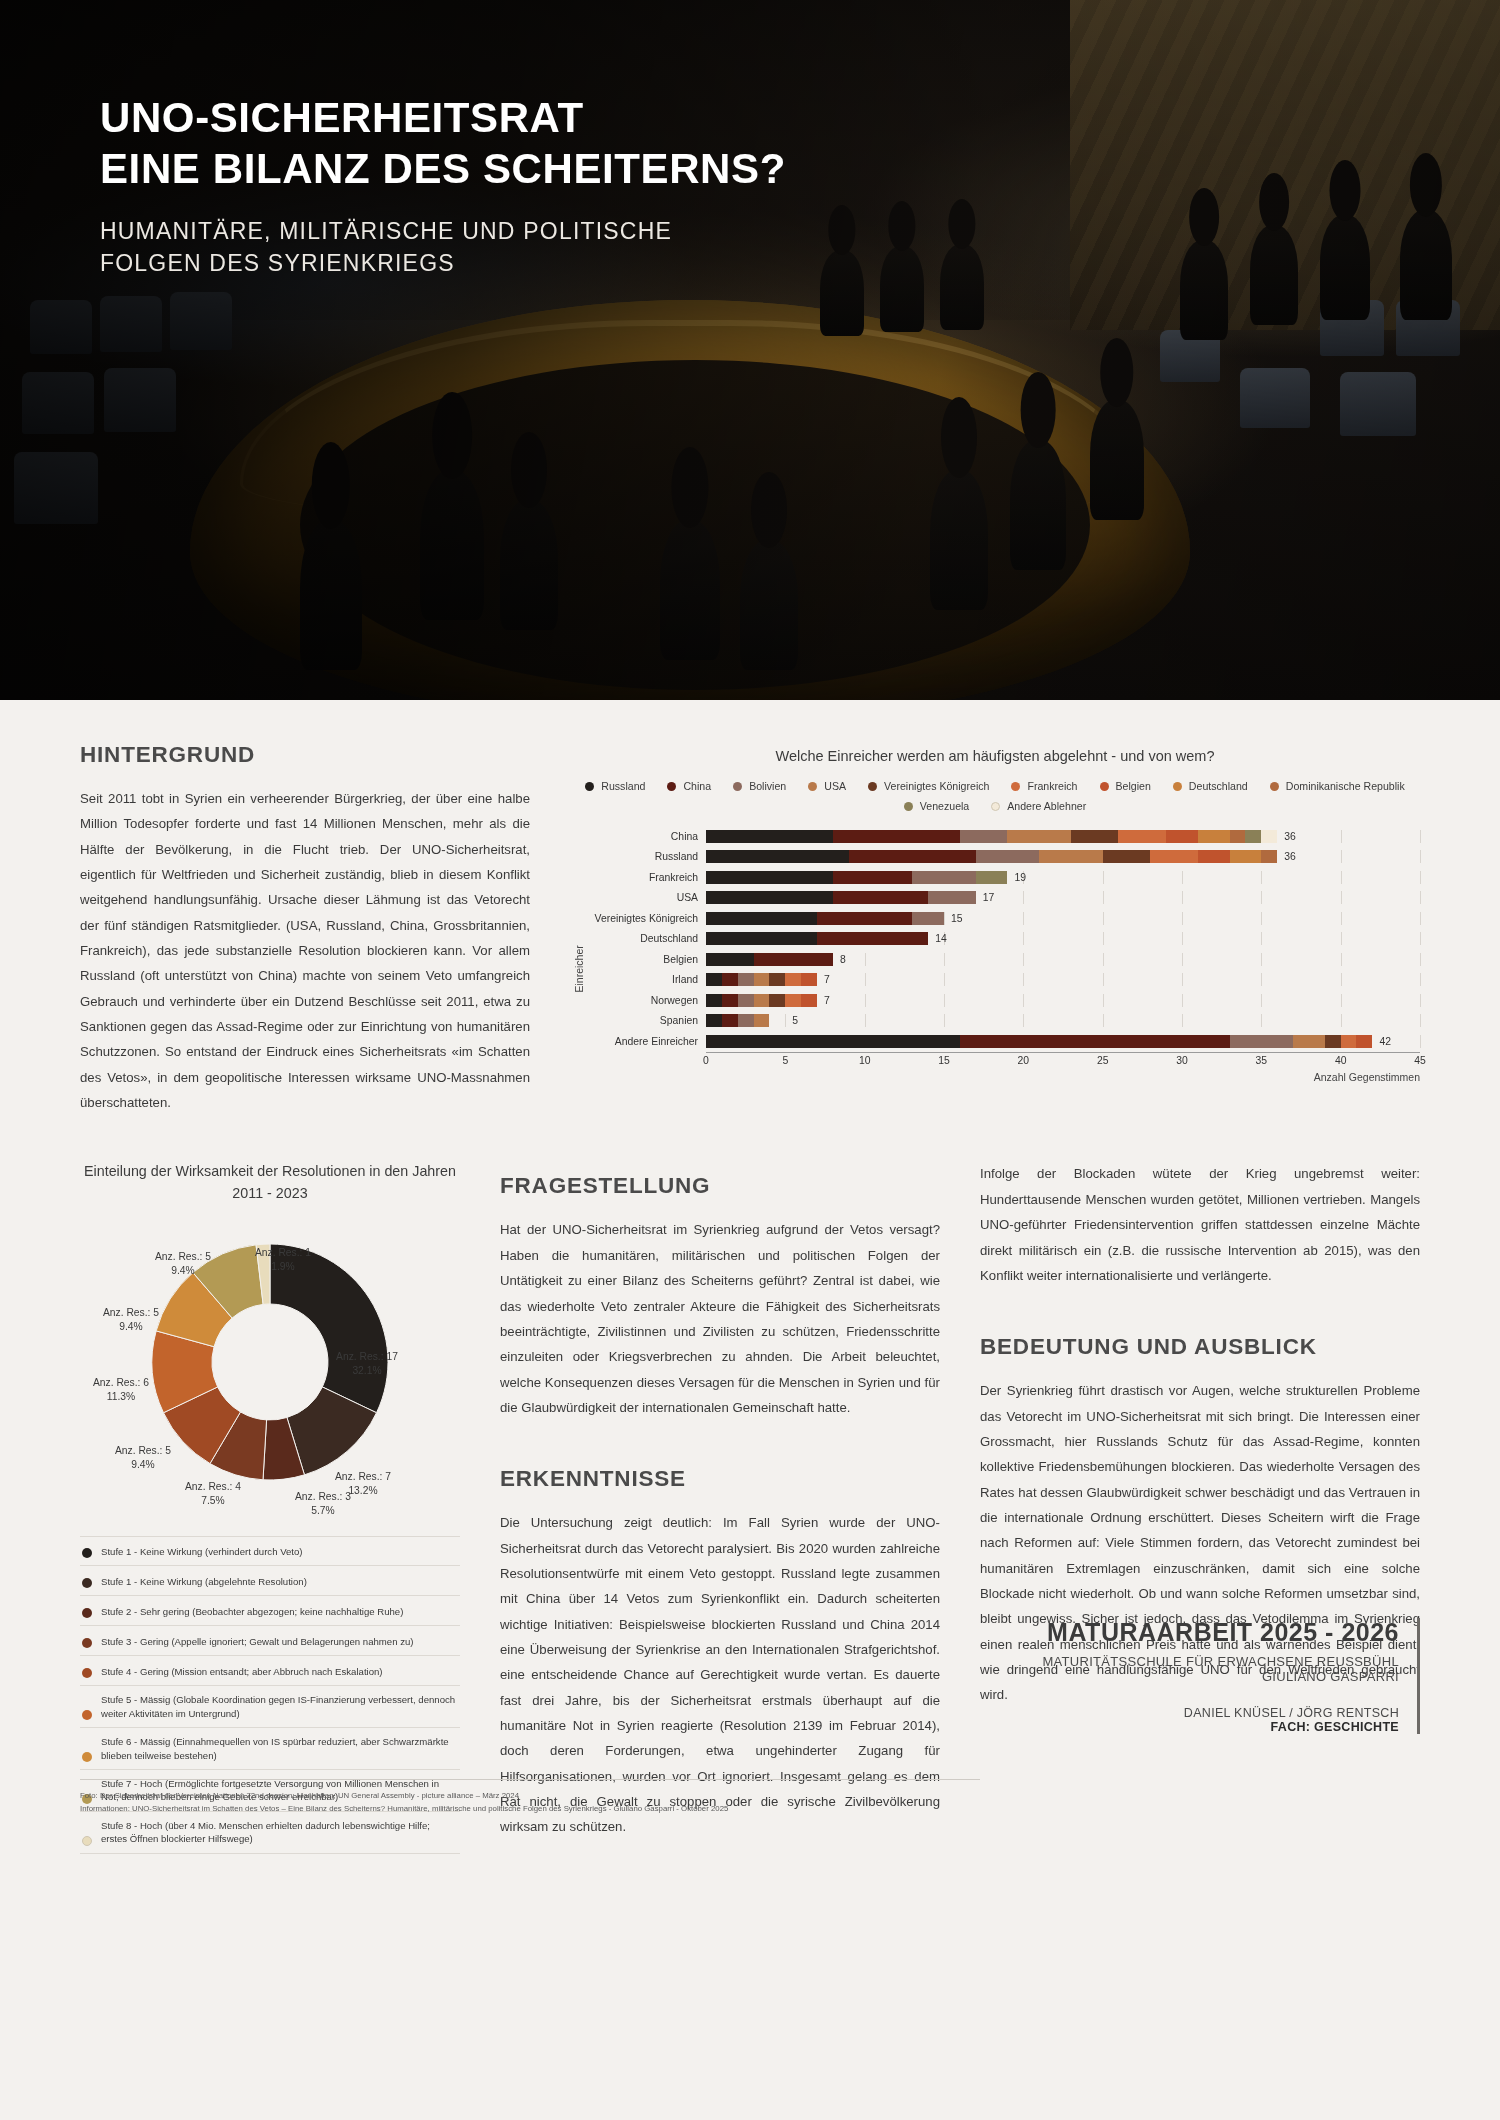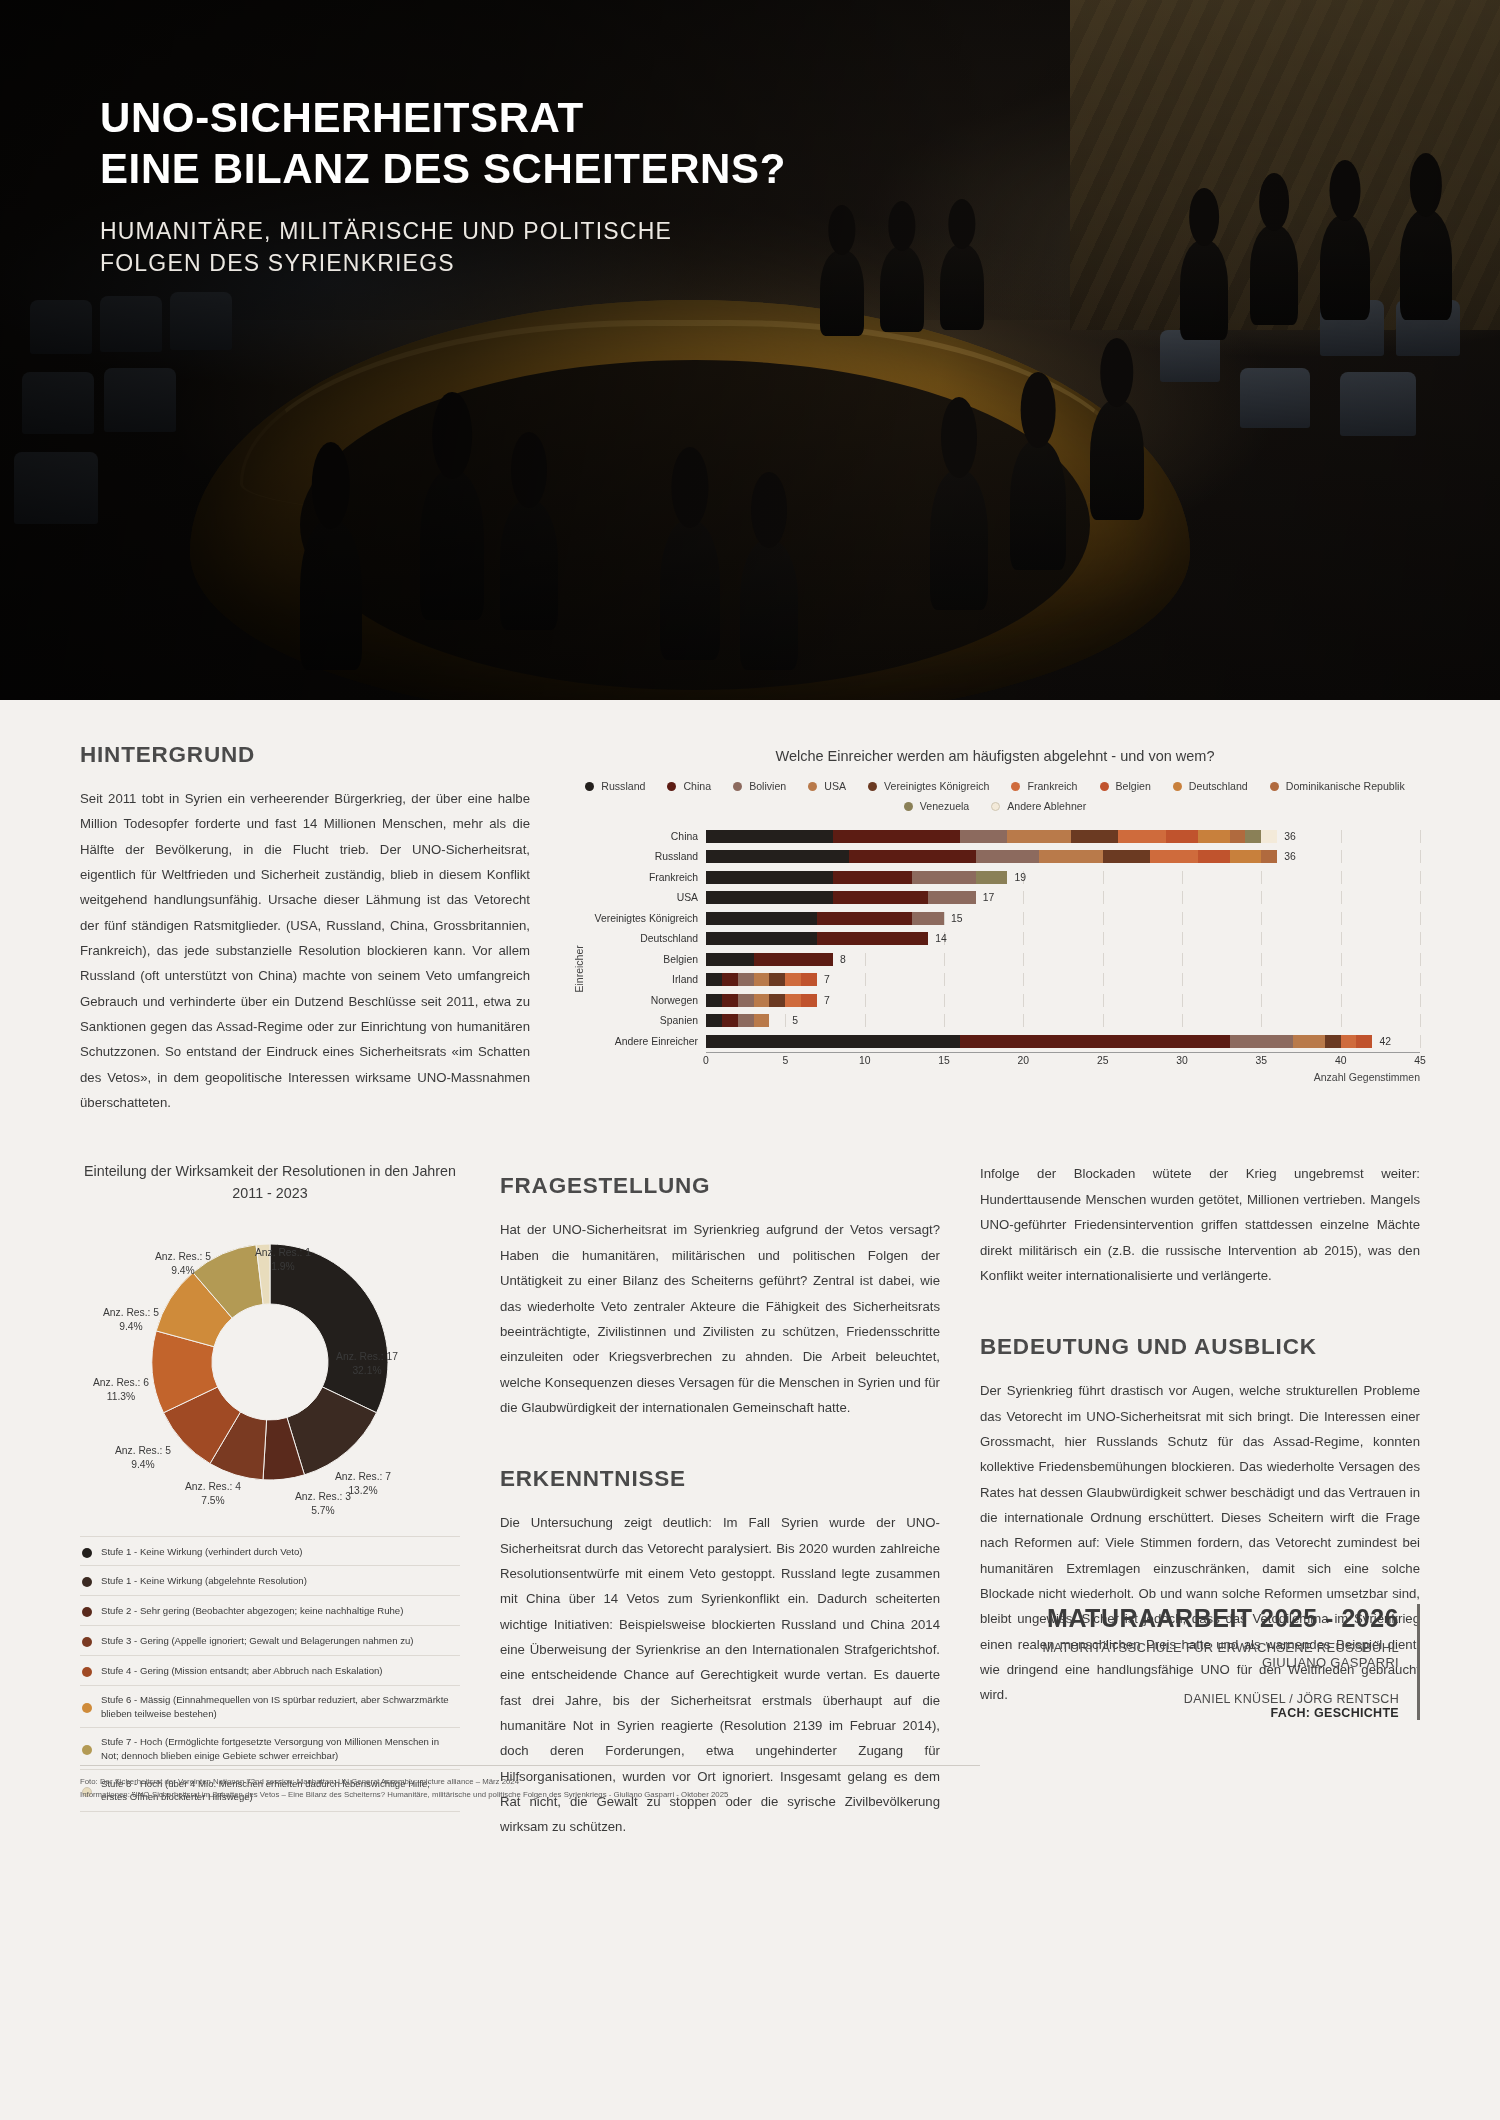--- a/index.html
+++ b/index.html
@@ -158,21 +158,21 @@
   .donut-col { width:380px; }
   .donut-title { text-align:center; font-size:14.3px; line-height:1.5; color:#3c3c3c; margin:0 0 8px 0; }
   .donut-wrap { position:relative; width:330px; height:310px; margin:4px auto 0 auto; }
   .donut-labels { position:absolute; inset:0; }
   .donut-lab {
     position:absolute; font-size:10.3px; line-height:1.35; color:#3a3a3a; text-align:center;
     white-space:nowrap;
   }
   .legend-list { margin-top:14px; }
   .legend-row {
-    display:flex; align-items:center; gap:9px;
+    display:flex; align-items:flex-end; gap:9px;
     border-bottom:1px solid #ddd9d3;
     padding:7px 2px 7px 2px;
     min-height:30px;
   }
   .legend-row:first-child { border-top:1px solid #ddd9d3; }
   .legend-sq { width:10px; height:10px; border-radius:50%; margin-top:3px; flex:0 0 auto; }
   .legend-txt { font-size:9.6px; line-height:1.4; color:#3a3a3a; }
 
   .text-col { flex:1; display:flex; gap:40px; }
   .text-sub { flex:1; }
@@ -679,20 +679,24 @@
           </div>
           <div class="legend-row">
             <span class="legend-sq" style="background: rgb(122, 58, 34);"></span>
             <span class="legend-txt">Stufe 3 - Gering (Appelle ignoriert; Gewalt und Belagerungen nahmen zu)</span>
           </div>
           <div class="legend-row">
             <span class="legend-sq" style="background: rgb(160, 74, 36);"></span>
             <span class="legend-txt">Stufe 4 - Gering (Mission entsandt; aber Abbruch nach Eskalation)</span>
           </div>
           <div class="legend-row">
+            <span class="legend-sq" style="background: rgb(194, 100, 44);"></span>
+            <span class="legend-txt">Stufe 5 - Mässig (Globale Koordination gegen IS-Finanzierung verbessert, dennoch weiter Aktivitäten im Untergrund)</span>
+          </div>
+          <div class="legend-row">
             <span class="legend-sq" style="background: rgb(207, 139, 58);"></span>
             <span class="legend-txt">Stufe 6 - Mässig (Einnahmequellen von IS spürbar reduziert, aber Schwarzmärkte blieben teilweise bestehen)</span>
           </div>
           <div class="legend-row">
             <span class="legend-sq" style="background: rgb(179, 154, 84);"></span>
             <span class="legend-txt">Stufe 7 - Hoch (Ermöglichte fortgesetzte Versorgung von Millionen Menschen in Not; dennoch blieben einige Gebiete schwer erreichbar)</span>
           </div>
           <div class="legend-row">
             <span class="legend-sq" style="background: rgb(232, 220, 188); border: 1px solid rgb(207, 198, 178);"></span>
             <span class="legend-txt">Stufe 8 - Hoch (über 4 Mio. Menschen erhielten dadurch lebenswichtige Hilfe; erstes Öffnen blockierter Hilfswege)</span>

